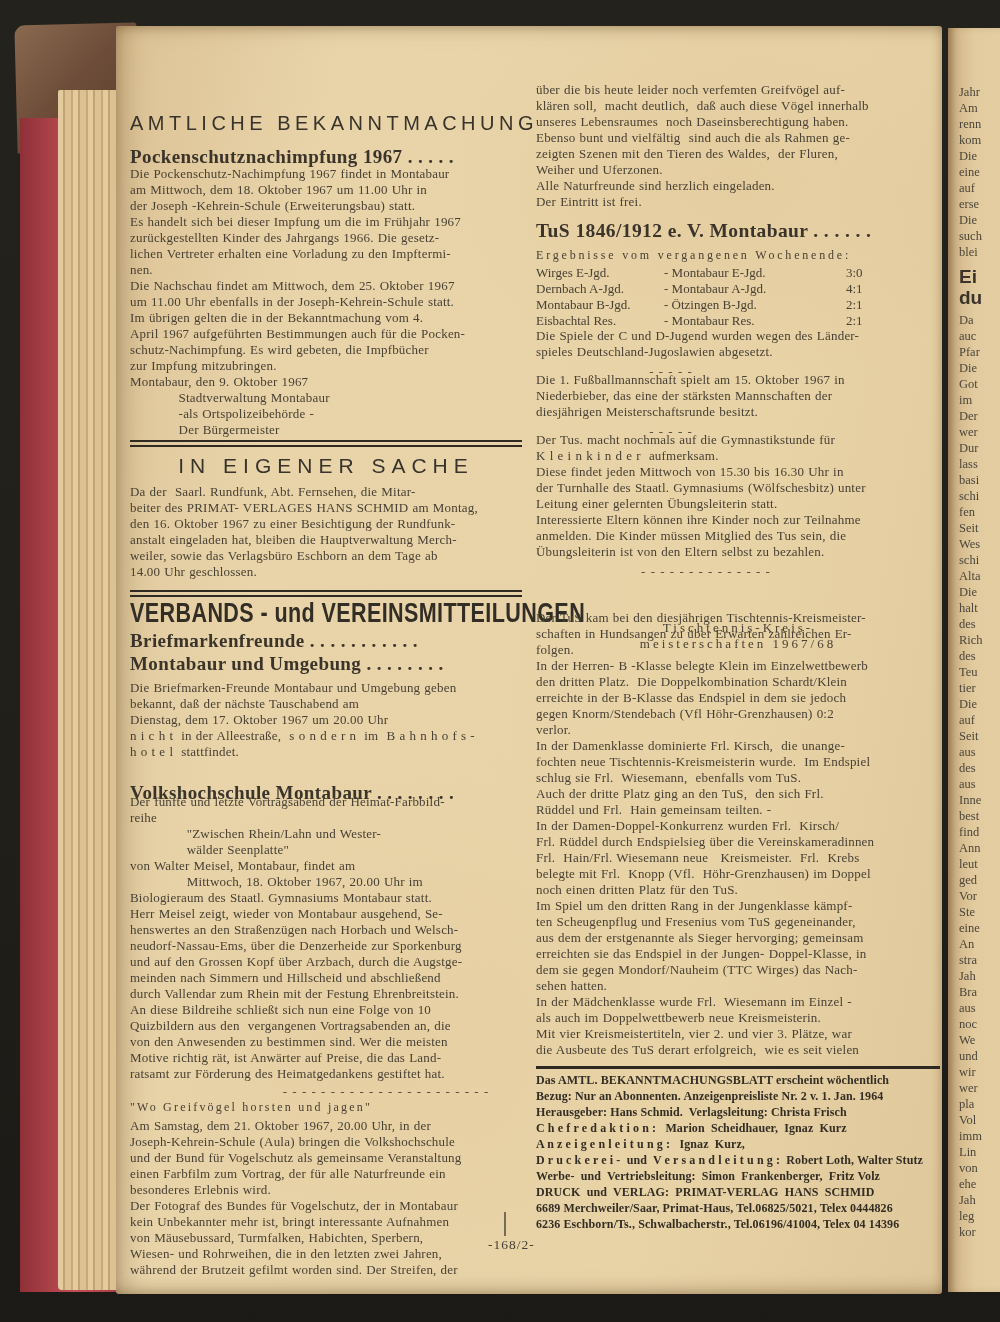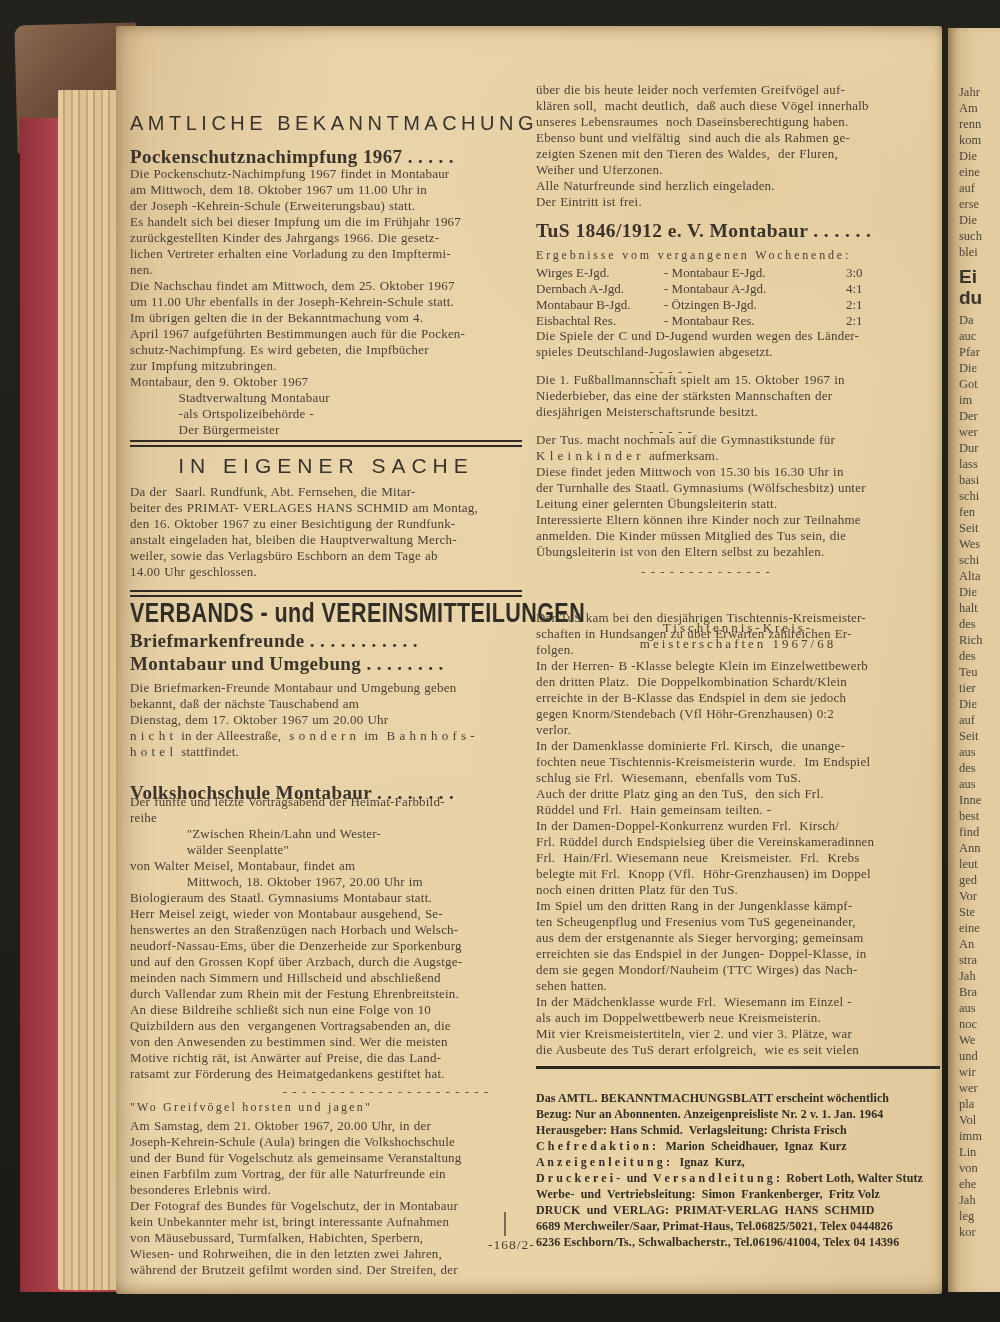--- a/index.html
+++ b/index.html
@@ -72,21 +72,21 @@
   .spaced-label{
     font-size:12px;color:#484134;letter-spacing:2.8px;white-space:nowrap;
   }
   .tt-title{
     font-size:13px;color:#484134;letter-spacing:3px;text-align:center;white-space:nowrap;margin-top:44px;
   }
   .dash-sep{font-size:13px;color:#544c3e;letter-spacing:1px;}
   .double-rule{height:3px;border-top:2px solid #2f2a22;border-bottom:2px solid #2f2a22;}
   .results-table{font-size:13px;line-height:16px;color:#484134;}
   .results-row{display:grid;grid-template-columns:128px 182px auto;}
-  .impressum{border-top:3px solid #2d2820;padding-top:21px;}
+  .impressum{border-top:3px solid #2d2820;padding-top:3px;}
   .impressum-text{
     font-size:12px;line-height:16px;font-weight:700;color:#332d24;
     white-space:pre;letter-spacing:.1px;
   }
   .page-number{
     position:absolute;left:372px;top:1211px;font-size:13.5px;color:#463f33;letter-spacing:1px;
   }
   .fold-mark{position:absolute;left:388px;top:1186px;width:1.5px;height:24px;background:rgba(60,50,38,.65);}
   
   .frag{position:absolute;left:11px;width:60px;font-size:12.5px;line-height:16px;

